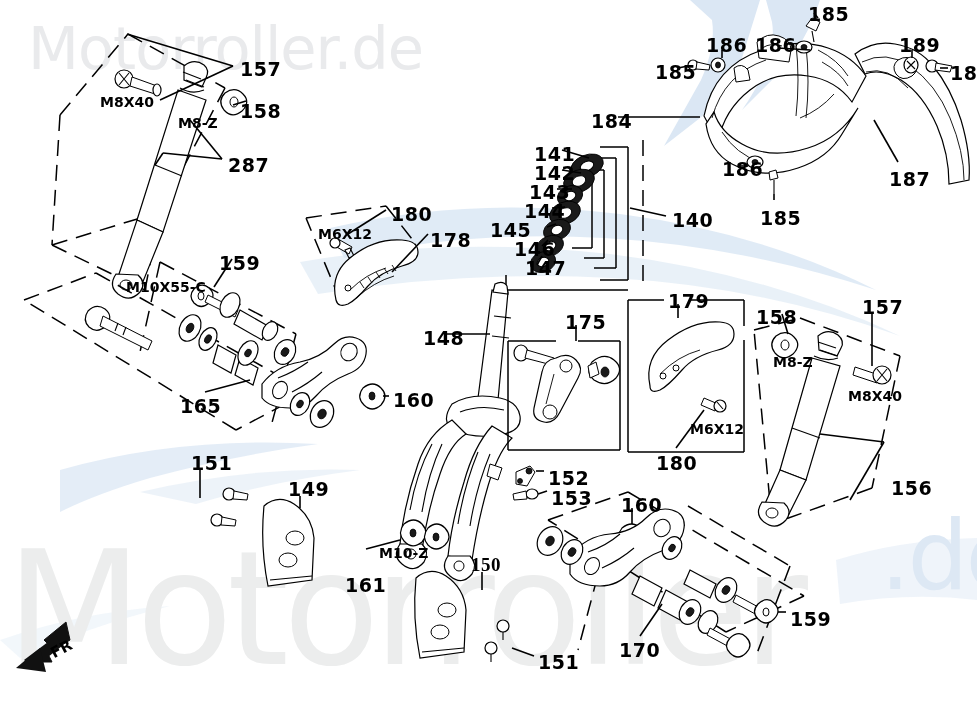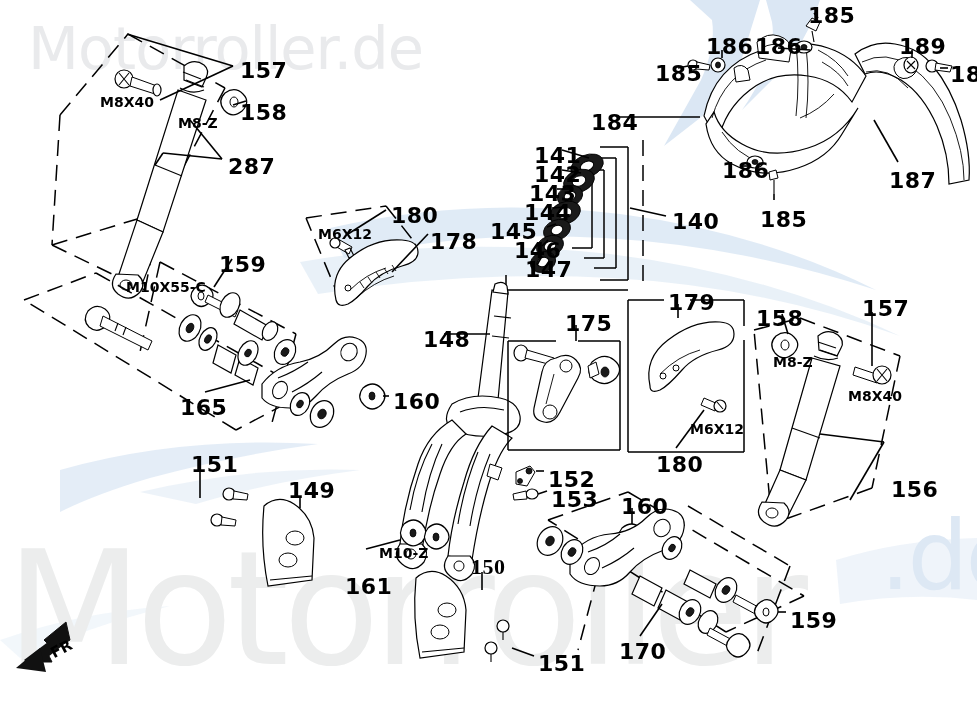--- a/index.html
+++ b/index.html
@@ -20,21 +20,21 @@
   #art .thin{fill:none;stroke:#000;stroke-width:0.9;}
   #art .bracket{fill:none;stroke:#000;stroke-width:1.5;}
   #art .dash{fill:none;stroke:#000;stroke-width:1.5;stroke-dasharray:16 9;}
   #art .leader{fill:none;stroke:#000;stroke-width:1.6;}
   #art .solidblk{fill:#1a1a1a;stroke:#000;stroke-width:0.8;}
   #art .wht{fill:#ffffff;stroke:#000;stroke-width:1.2;}
   #art .wht2{fill:#ffffff;stroke:#000;stroke-width:1;}
 
   
   .lbl{position:absolute;font-family:"DejaVu Sans",sans-serif;color:#000;white-space:nowrap;}
-  .num{font-size:22px;font-weight:700;letter-spacing:0.5px;}
+  .num{font-size:19px;font-weight:700;letter-spacing:0.5px;}
   .spec{font-size:14px;font-weight:700;letter-spacing:0px;}
   .fr{font-size:15px;font-weight:700;transform:rotate(-28deg);transform-origin:left bottom;}
 </style>
 </head>
 <body>
 
 <div id="stage">
 
   <svg id="wm-swoosh" viewBox="0 0 977 707">
     <g fill="#dbe7f4">

